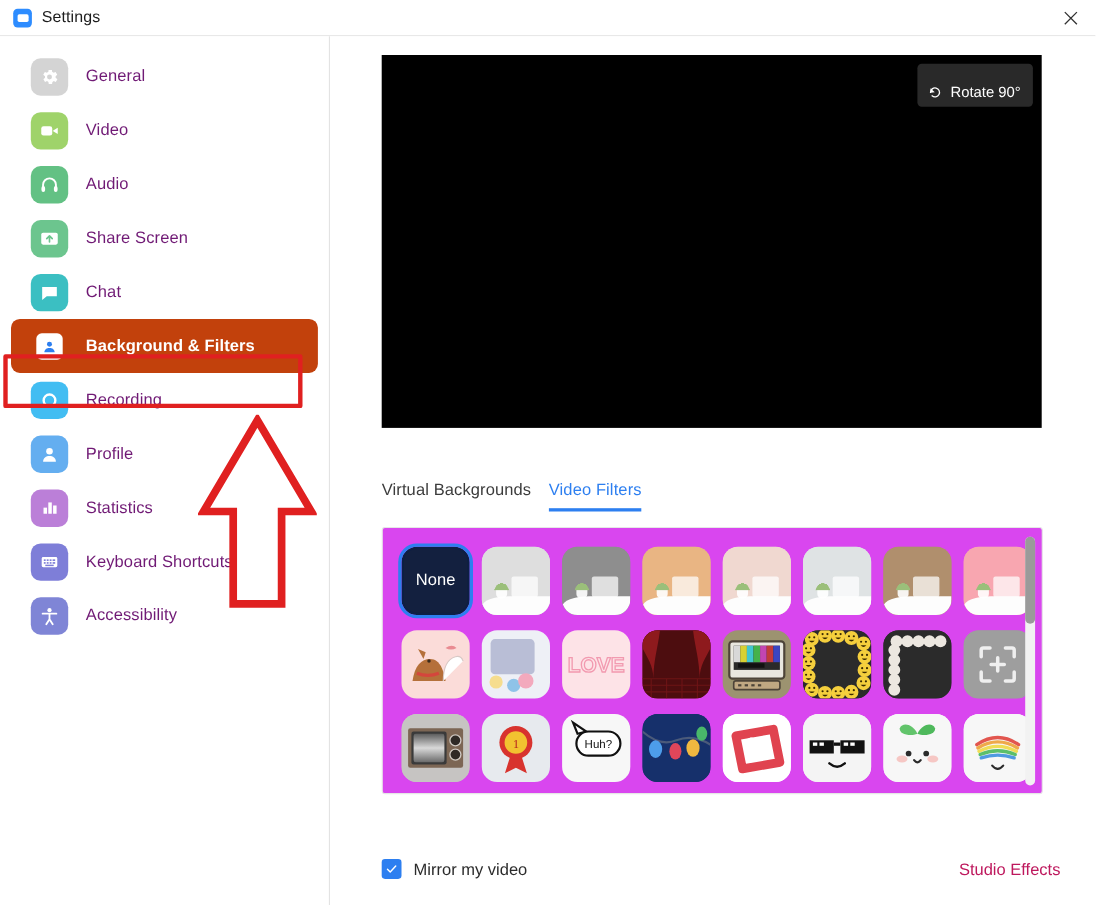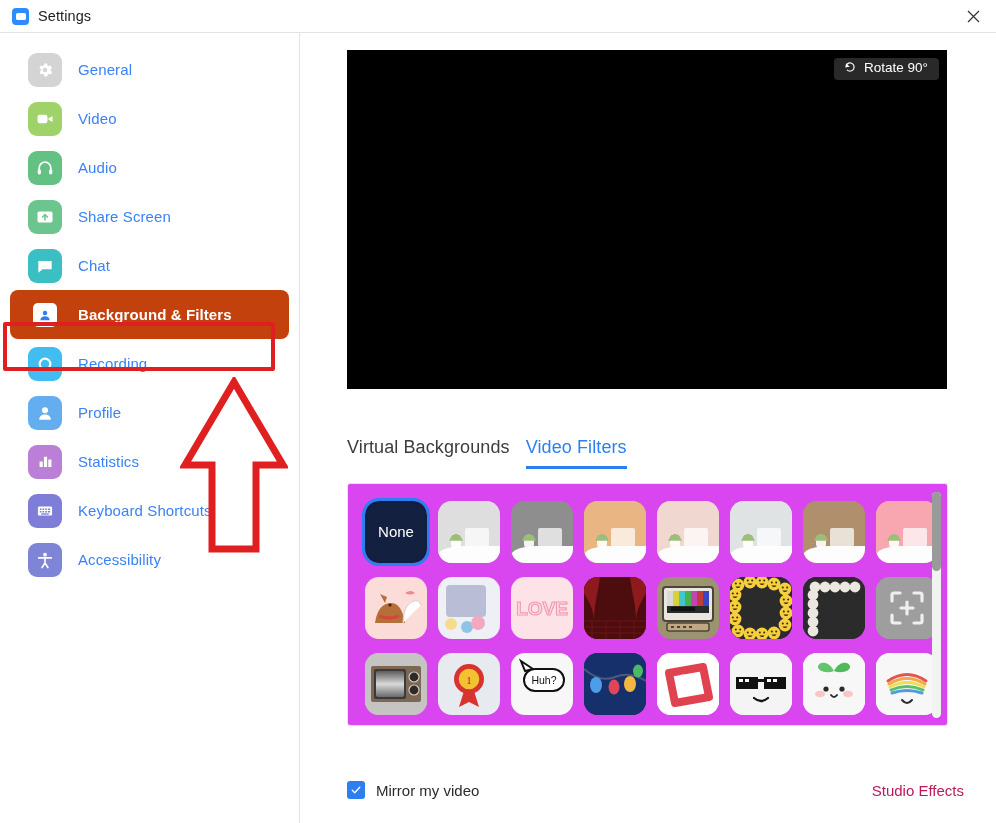--- a/index.html
+++ b/index.html
@@ -86,21 +86,21 @@
   .nav-item .ico {
     width: 34px; height: 34px;
     border-radius: 9px;
     flex: none;
     margin-right: 16px;
     display: flex; align-items: center; justify-content: center;
     color: #fff;
   }
   .nav-item .lbl {
     font-size: 15px;
-    color: #3b82f6;
+    color: #701a75;
     letter-spacing: .1px;
   }
   .nav-item.active {
     background: #c2410c;
   }
   .nav-item.active .lbl {
     color: #fff;
     font-weight: bold;
   }
   .nav-item.active .ico {
@@ -143,36 +143,36 @@
     position: relative;
     margin-left: 30px;
   }
   #rotate-btn {
     position: absolute;
     right: 8px; top: 8px;
     background: rgba(255,255,255,0.16);
     color: #fff;
     font-size: 13.5px;
     border-radius: 4px;
-    padding: 2px 11px 6px 9px;
-    display: flex; align-items: flex-end; gap: 7px;
+    padding: 19px 11px 6px 9px;
+    display: flex; align-items: flex-start; gap: 7px;
     cursor: pointer;
     line-height: 1;
   }
   #rotate-btn svg { display:block; }
 
   
   #tabs {
     margin: 48px 0 0 30px;
     display: flex;
     align-items: flex-end;
     gap: 16px;
   }
   .tab {
-    font-size: 18px;
+    font-size: 15px;
     color: #3c3c3c;
     padding-bottom: 8px;
     cursor: pointer;
     border-bottom: 3px solid transparent;
     letter-spacing: .1px;
   }
   .tab.active {
     color: #2d7ff0;
     border-bottom-color: #2d7ff0;
   }

